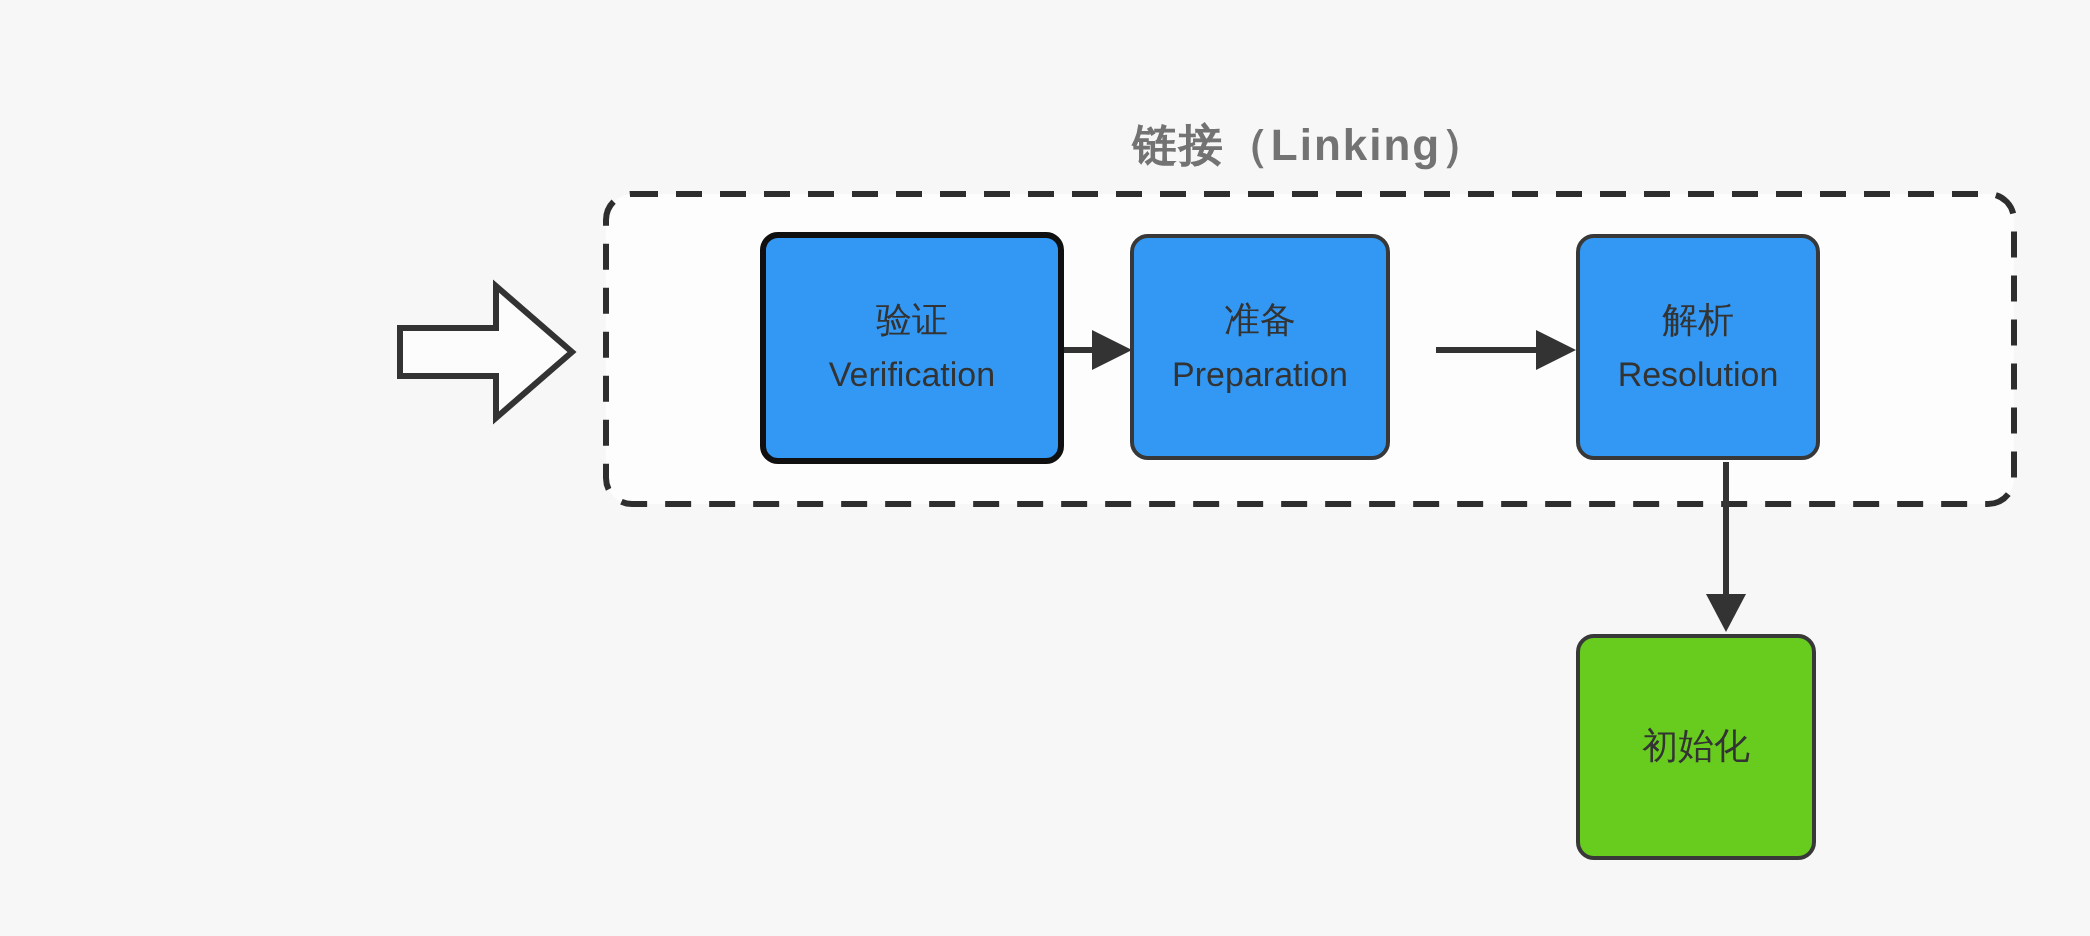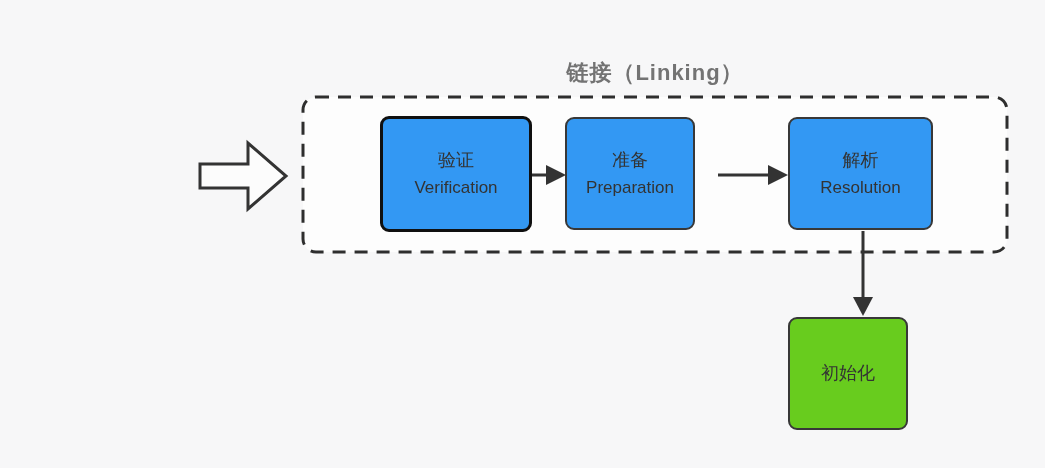--- a/index.html
+++ b/index.html
@@ -34,21 +34,21 @@
     color: #333333;
     font-size: 17px;
     line-height: 27px;
   }
   .node .zh { font-size: 18px; }
   .node-blue  { background: #3398f3; }
   .node-green { background: #68cc1e; }
   .node-loading        { left: 37px;  top: 118px; width: 150px; height: 113px; }
   .node-verification   { left: 332px; top: 116px; width: 152px; height: 116px; border-width: 3px; border-color: #101010; margin-left: 48px; }
   .node-preparation    { left: 565px; top: 117px; width: 130px; height: 113px; }
-  .node-resolution     { left: 788px; top: 117px; width: 145px; height: 113px; }
+  .node-resolution     { left: 788px; top: 117px; width: 122px; height: 113px; }
   .node-initialization { left: 788px; top: 317px; width: 120px; height: 113px; }
   .group-title {
     position: absolute;
     left: 303px;
     top: 58px;
     width: 704px;
     text-align: center;
     font-size: 22px;
     font-weight: bold;
     color: #737373;

